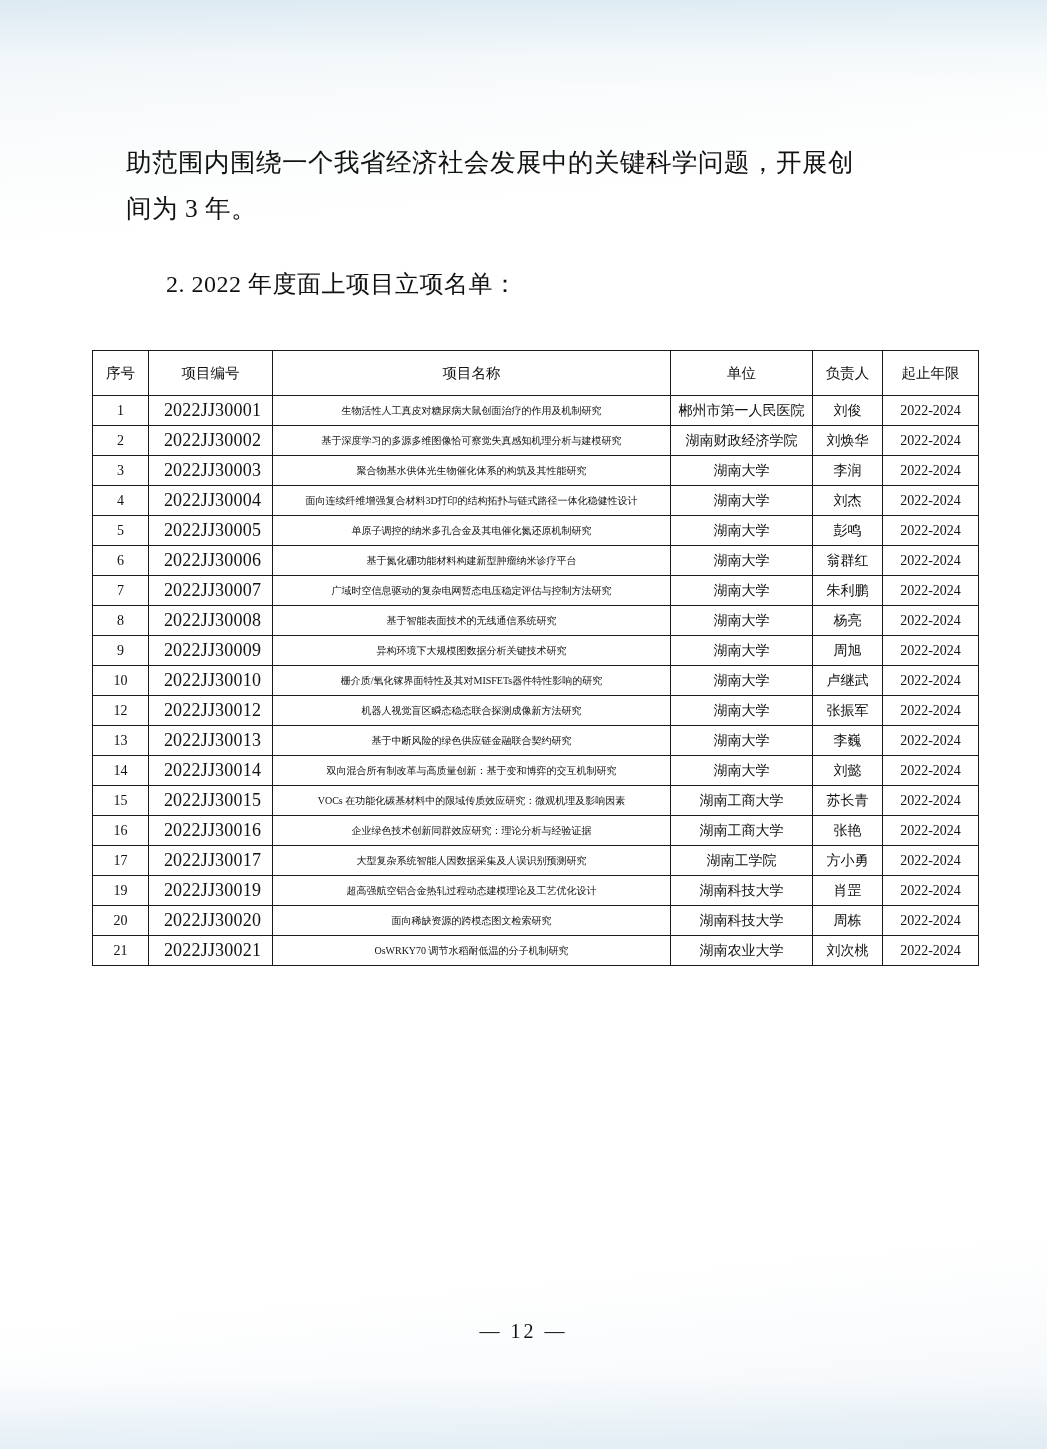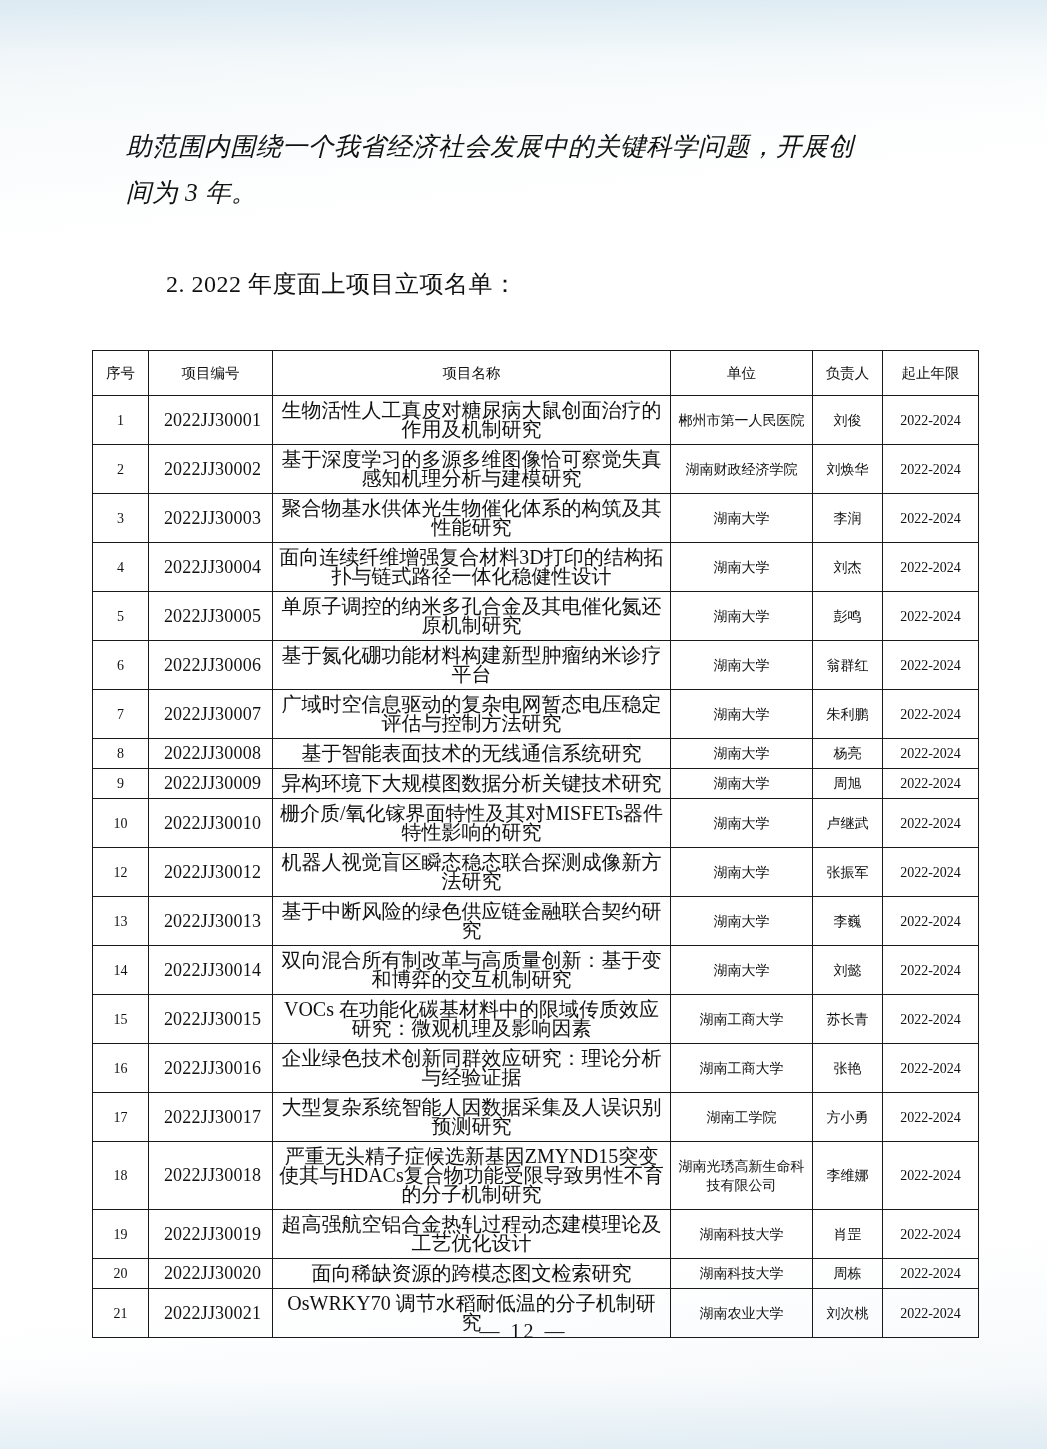--- a/index.html
+++ b/index.html
@@ -43,23 +43,22 @@
   .para {
     font-size: 25.5px;
     line-height: 46px;
     letter-spacing: 0.5px;
     margin: 0;
     padding: 0;
   }
   .para-block {
     position: absolute;
     left: 126px;
-    top: 124px;
+    top: 140px;
     width: 800px;
-    font-style: italic;
   }
   .para-line { white-space: nowrap; }
   .subhead {
     position: absolute;
     left: 114px;
     top: 268px;
     font-size: 24px;
     letter-spacing: 0.5px;
   }
   .subhead .indent { display: inline-block; width: 52px; }
@@ -82,21 +81,21 @@
     line-height: 19px;
     font-family: "Liberation Serif", serif;
   }
   table.listing th {
     font-weight: normal;
     font-size: 14.5px;
     height: 34px;
   }
   table.listing td.c-no { font-size: 14px; }
   table.listing td.c-code { font-size: 18px; letter-spacing: 0.2px; padding-left: 8px; }
-  table.listing td.c-title { font-size: 20px; padding-left: 6px; padding-right: 6px; }
+  table.listing td.c-title { font-size: 10px; padding-left: 6px; padding-right: 6px; }
   table.listing td.c-unit { font-size: 14px; }
   table.listing td.c-person { font-size: 14px; }
   table.listing td.c-years { font-size: 14px; }
 
   col.w-no { width: 56px; }
   col.w-code { width: 124px; }
   col.w-title { width: 398px; }
   col.w-unit { width: 142px; }
   col.w-person { width: 70px; }
   col.w-years { width: 96px; }
@@ -271,28 +270,20 @@
           </tr>
           <tr>
             <td class="c-no">17</td>
             <td class="c-code">2022JJ30017</td>
             <td class="c-title">大型复杂系统智能人因数据采集及人误识别预测研究</td>
             <td class="c-unit">湖南工学院</td>
             <td class="c-person">方小勇</td>
             <td class="c-years">2022-2024</td>
           </tr>
           <tr>
-            <td class="c-no">18</td>
-            <td class="c-code">2022JJ30018</td>
-            <td class="c-title">严重无头精子症候选新基因ZMYND15突变使其与HDACs复合物功能受限导致男性不育的分子机制研究</td>
-            <td class="c-unit">湖南光琇高新生命科技有限公司</td>
-            <td class="c-person">李维娜</td>
-            <td class="c-years">2022-2024</td>
-          </tr>
-          <tr>
             <td class="c-no">19</td>
             <td class="c-code">2022JJ30019</td>
             <td class="c-title">超高强航空铝合金热轧过程动态建模理论及工艺优化设计</td>
             <td class="c-unit">湖南科技大学</td>
             <td class="c-person">肖罡</td>
             <td class="c-years">2022-2024</td>
           </tr>
           <tr>
             <td class="c-no">20</td>
             <td class="c-code">2022JJ30020</td>

